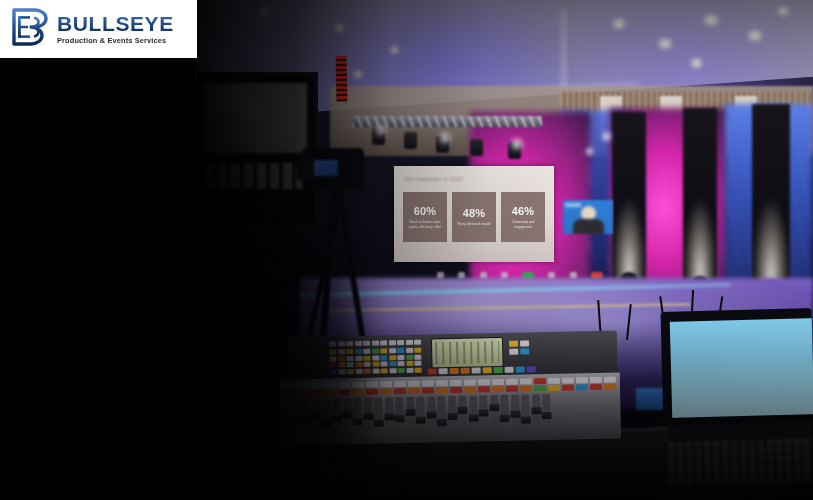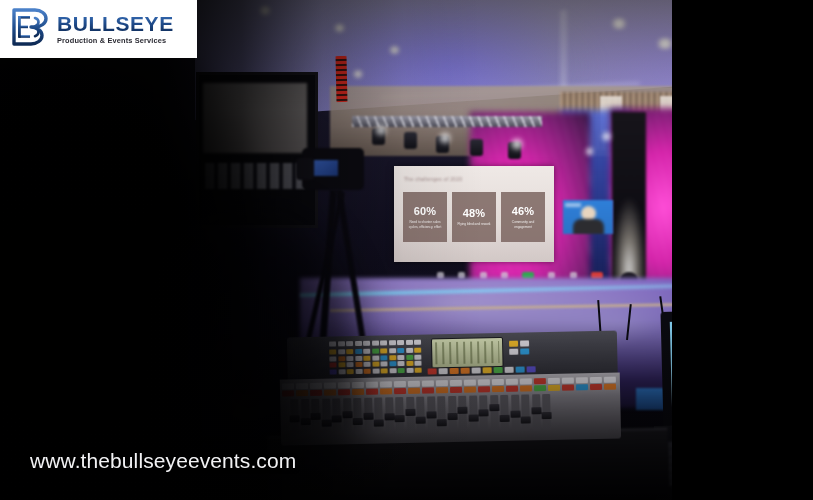--- a/index.html
+++ b/index.html
@@ -8,21 +8,21 @@
     padding: 0;
     background: #000;
   }
   body {
     font-family: "Liberation Sans", sans-serif;
   }
 
   
   .banner {
     position: relative;
-    width: 672px;
+    width: 813px;
     height: 500px;
     overflow: hidden;
     background: #8b5cf6;
     user-select: none;
   }
 
   
   .photo {
     position: absolute;
     inset: 0;
@@ -921,15 +921,14 @@
 
         <path d="M26 12 a5.5 4.4 0 0 1 0 8.2 M26 22 a5.5 4.4 0 0 1 0 8.2" fill="none" stroke="url(#ebg)" stroke-width="2.6" stroke-linecap="round"></path>
       </svg>
     </div>
     <div class="logo-text">
       <div class="logo-word">BULLSEYE</div>
       <div class="logo-tag">Production &amp; Events Services</div>
     </div>
   </div>
 
-  <div class="site-url">www.thebullseyeevents.com</div>
 
 </div>
 
 </body></html>

